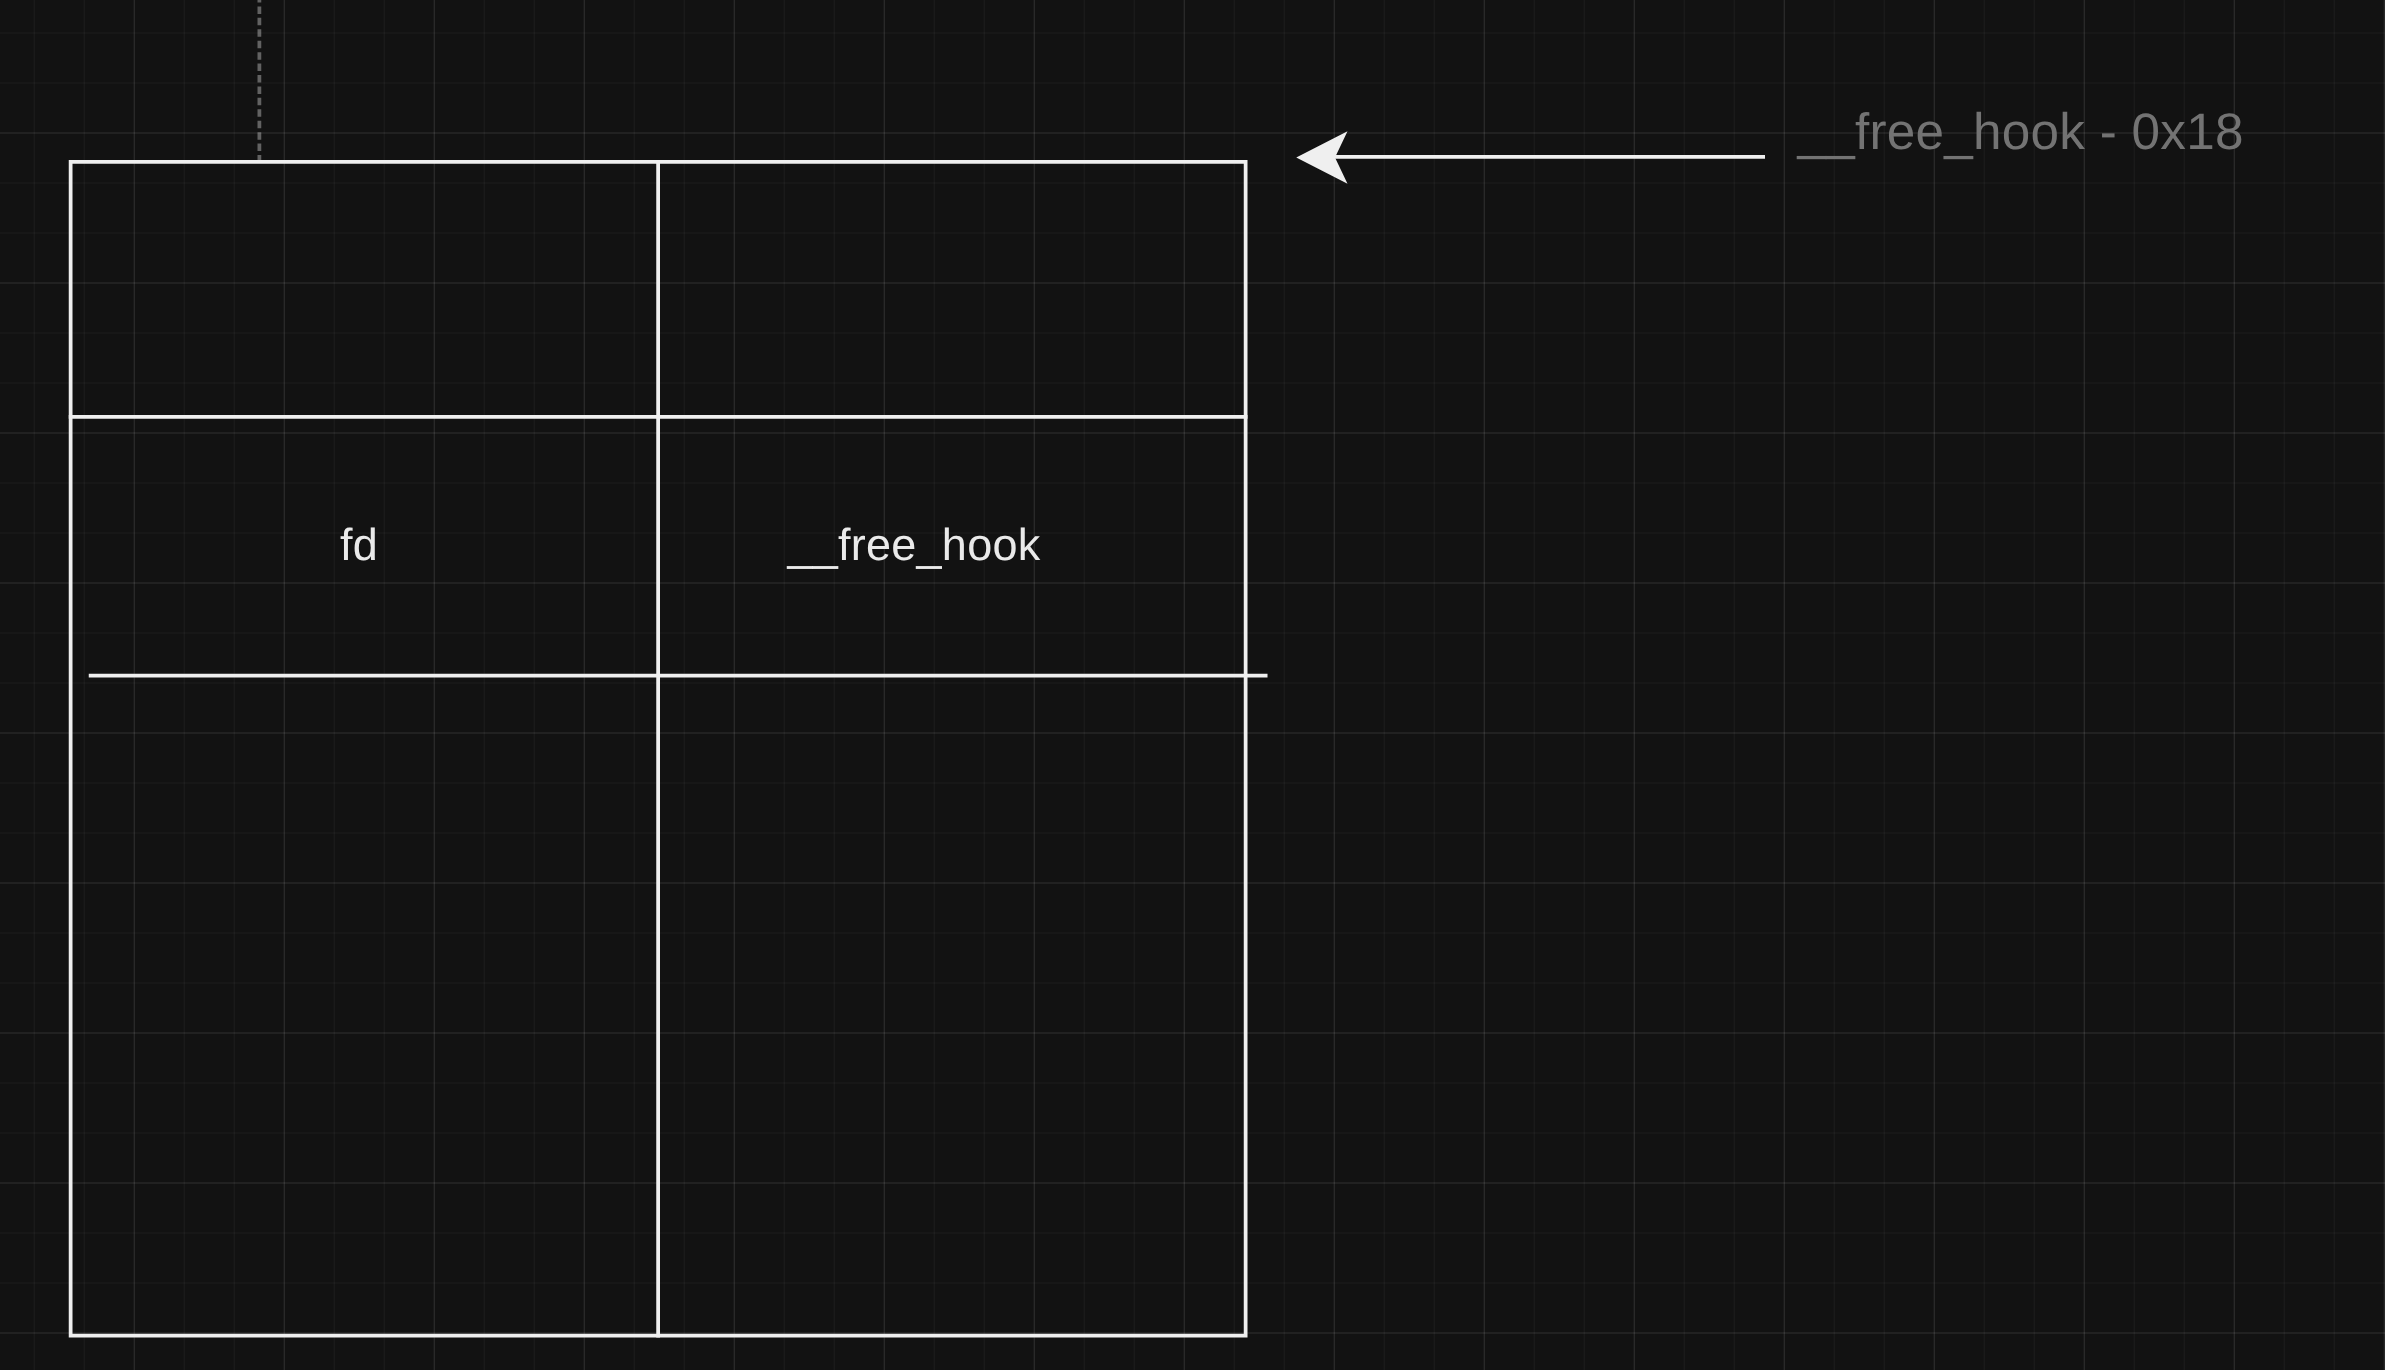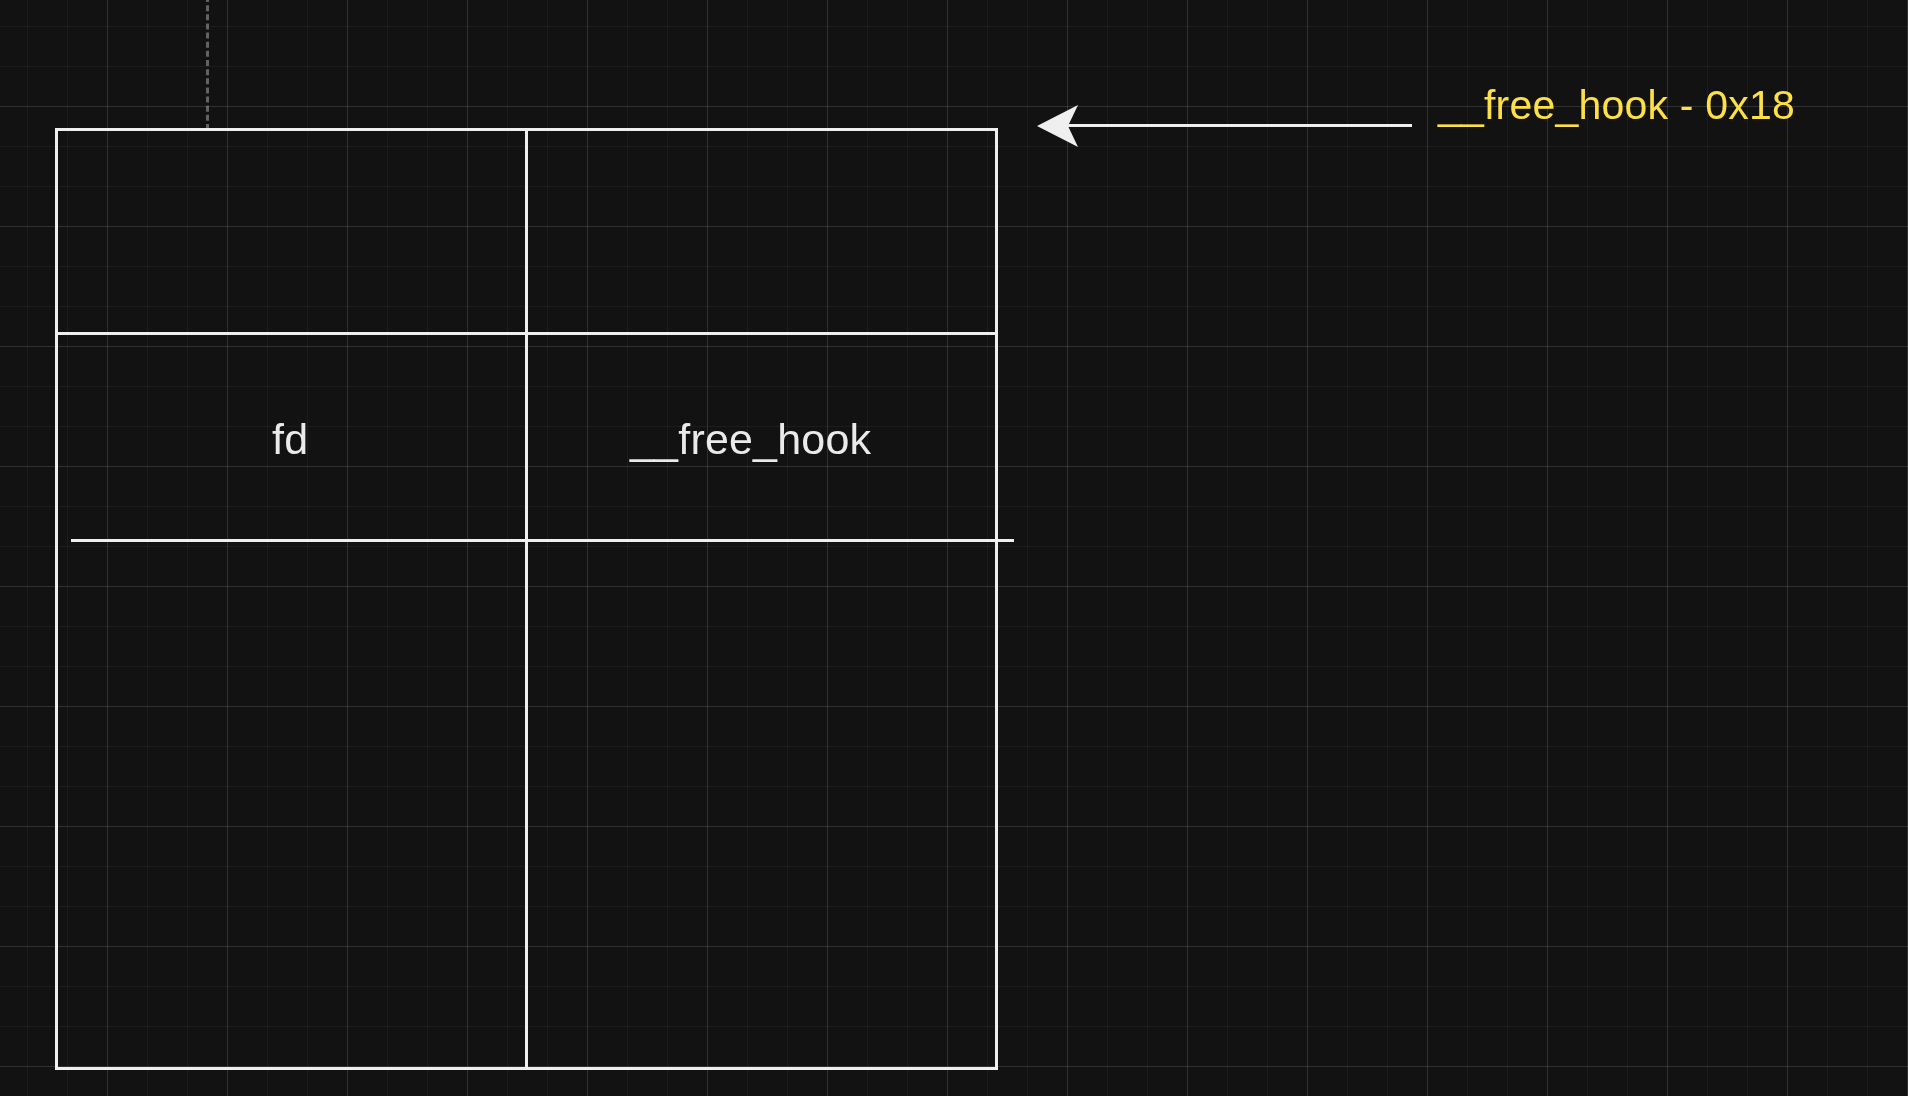--- a/index.html
+++ b/index.html
@@ -60,42 +60,42 @@
   .h-divider {
     position: absolute;
     height: 3px;
     background: #efefef;
   }
 
   
   .cell-label {
     position: absolute;
     color: #eaeaea;
-    font-size: 43px;
+    font-size: 36px;
     line-height: 1;
     white-space: nowrap;
     letter-spacing: 0.2px;
     text-align: center;
   }
 
   
   .arrow-line {
     position: absolute;
     height: 3px;
     background: #efefef;
   }
   .arrow-head {
     position: absolute;
     width: 46px;
     height: 46px;
     overflow: visible;
   }
   .annotation-label {
     position: absolute;
-    color: #fde047;
+    color: #737373;
     font-size: 41px;
     line-height: 1;
     white-space: nowrap;
     letter-spacing: 0.2px;
   }
 </style>
 </head>
 <body>
 
 <div id="canvas">

